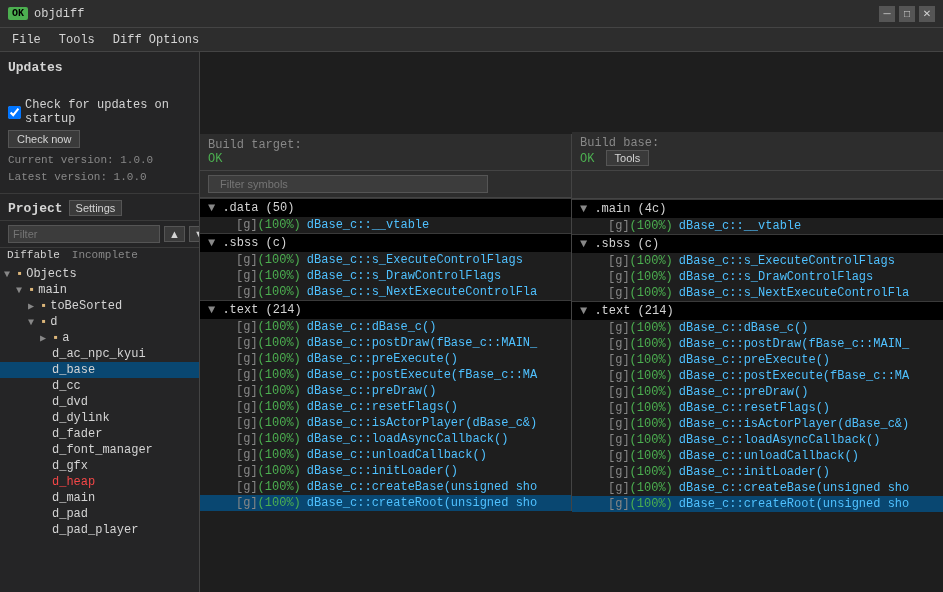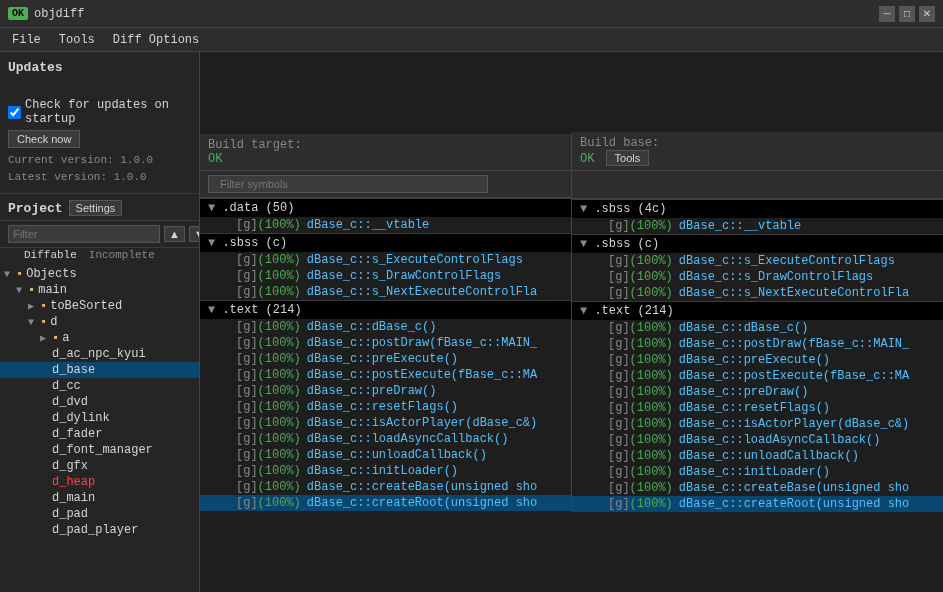--- a/index.html
+++ b/index.html
@@ -160,21 +160,21 @@
       background: #3a3a3a;
       border: 1px solid #555;
       color: #d4d4d4;
       padding: 1px 4px;
       cursor: pointer;
       font-size: 11px;
     }
     .filter-tabs {
       display: flex;
       gap: 4px;
-      padding: 0 20px;
+      padding: 0 3px;
     }
     .filter-tab {
       color: #888;
       font-size: 11px;
       padding: 1px 4px;
       cursor: pointer;
     }
     .filter-tab.active { color: #d4d4d4; }
     
     .tree {
@@ -557,21 +557,21 @@
       <div class="diff-header">
         <span class="diff-header-label">Build base:</span>
         <br>
         <span class="diff-status">OK</span>
         <button class="diff-build-btn">Tools</button>
       </div>
       <div style="height:28px;background:#2d2d2d;border-bottom:1px solid #444;flex-shrink:0;"></div>
       <div class="diff-content">
 
         <div class="section-header">
-          <span class="arrow">▼ </span><span>.sbss (4c)</span>
+          <span class="arrow">▼ </span><span>.main (4c)</span>
         </div>
         <div class="diff-row sub-item">
           <span class="bracket">[g] </span>
             <span class="pct">(100%) </span>
             <span class="sym">dBase_c::__vtable</span>
         </div>
 
         <div class="section-header">
           <span class="arrow">▼ </span><span>.sbss (c)</span>
         </div>

